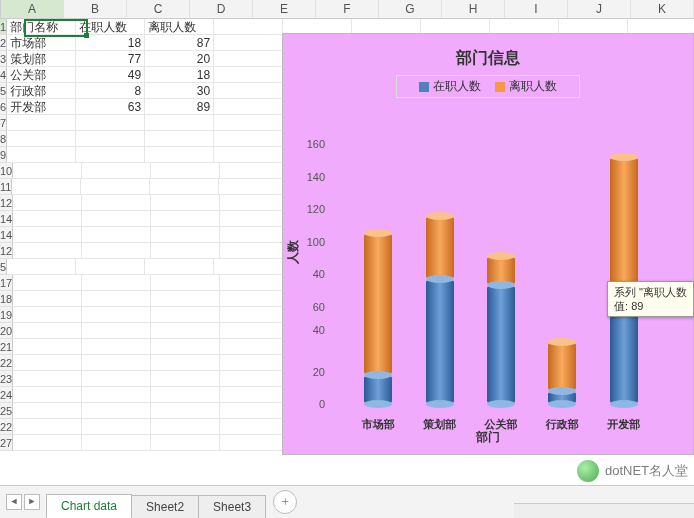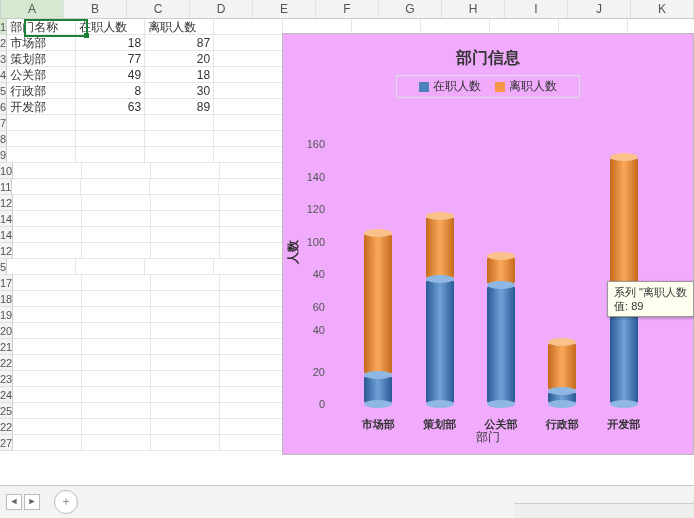--- a/index.html
+++ b/index.html
@@ -23,21 +23,21 @@
   .chartTitle{text-align:center;font-weight:bold;font-size:16px;margin-top:14px}
   .legend{display:flex;justify-content:center;gap:14px;margin-top:6px;font-size:12px;border:1px solid #ddd;width:170px;margin-left:auto;margin-right:auto;padding:2px 6px}
   .lg{display:flex;align-items:center;gap:4px}
   .sw{width:10px;height:10px}
   .sw.b{background:#4f81bd}
   .sw.o{background:#f79646}
   .plot{position:absolute;top:110px;left:48px;width:340px;height:280px}
   .yaxis{position:absolute;top:110px;left:0;width:46px;height:280px}
   .yt{position:absolute;right:4px;width:40px;text-align:right;font-size:11px;color:#555;transform:translateY(-50%)}
   .ylabel{position:absolute;top:230px;left:2px;font-weight:bold;font-size:12px;transform:rotate(-90deg);transform-origin:left top}
-  .xlabel{position:absolute;bottom:8px;width:100%;text-align:center;font-weight:normal;font-size:12px}
+  .xlabel{position:absolute;bottom:8px;width:100%;text-align:center;font-weight:bold;font-size:12px}
   .xt{position:absolute;bottom:22px;width:60px;text-align:center;font-size:11px;font-weight:bold}
   
   .bar{position:absolute;width:28px}
   .seg{position:relative;width:100%}
   .seg .body{position:absolute;inset:0;border-radius:6px/3px}
   .seg .cap{position:absolute;top:-4px;left:0;width:100%;height:8px;border-radius:50%}
   .seg.b .body{background:linear-gradient(90deg,#2a5a94,#6fa0d8,#2a5a94)}
   .seg.b .cap{background:#8fb7e3}
   .seg.o .body{background:linear-gradient(90deg,#c56a1e,#f9a95c,#c56a1e)}
   .seg.o .cap{background:#fbc18a}
@@ -521,23 +521,32 @@
         <div class="xt" style="left: 249.333px;">行政部</div>
         <div class="xt" style="left: 310.667px;">开发部</div>
       </div>
 
     <div class="tooltip">
       <div>系列 "离职人数</div>
       <div>值: 89</div>
     </div>
   </div>
 
+  <div class="watermark">
+    <div class="wmicon"></div>
+    <span>dotNET名人堂</span>
+  </div>
 
   <div class="sheetbar">
     <div class="navbtns">
       <div class="navbtn">◄</div>
       <div class="navbtn">►</div>
     </div>
+    <div class="tabs">
+        <div class="tab active">Chart data</div>
+        <div class="tab">Sheet2</div>
+        <div class="tab">Sheet3</div>
+      </div>
     <div class="addtab">＋</div>
     <div class="scrollh"></div>
   </div>
 
 </div>
 
 </body></html>

